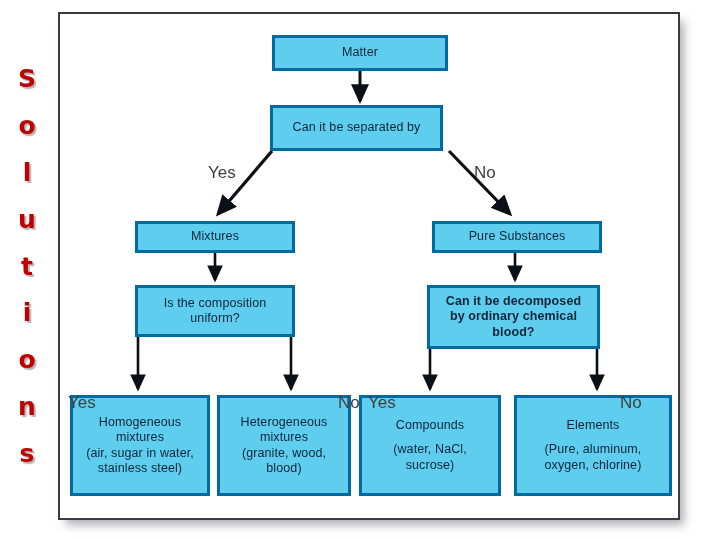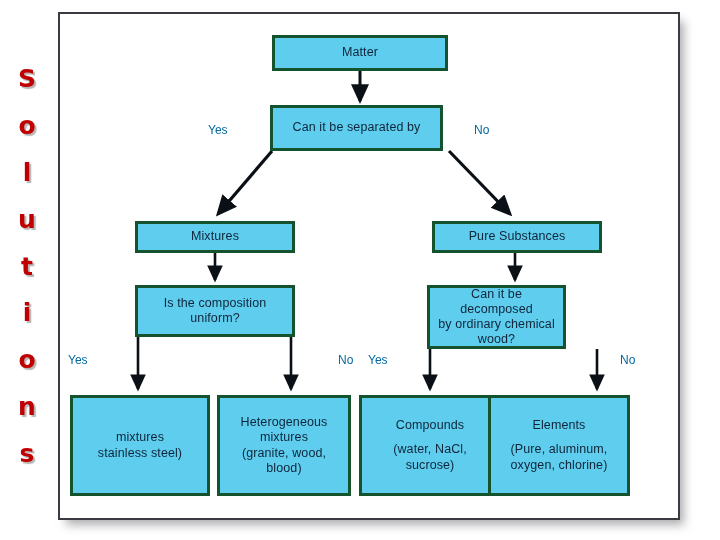--- a/index.html
+++ b/index.html
@@ -55,21 +55,21 @@
     background: #ffffff;
     border: 2px solid #3a3a42;
     box-sizing: border-box;
     box-shadow: 6px 7px 9px -2px rgba(110,110,115,0.55);
   }
 
   
   .node {
     position: absolute;
     background: #5ecdee;
-    border: 3px solid #14532d;
+    border: 3px solid #0369a1;
     box-sizing: border-box;
     display: flex;
     align-items: center;
     justify-content: center;
     text-align: center;
     color: #10253a;
     font-size: 12.5px;
     line-height: 1.22;
     letter-spacing: 0.1px;
     padding: 2px 3px;
@@ -77,37 +77,38 @@
   .node .node-text { display: block; width: 100%; }
   .node-lines { display: block; width: 100%; }
   .node-lines .ln { display: block; }
 
   
   #node-matter          { left: 212px; top: 21px;  width: 176px; height: 36px; }
   #node-separate-q      { left: 210px; top: 91px;  width: 173px; height: 46px; }
   #node-mixtures        { left: 75px;  top: 207px; width: 160px; height: 32px; }
   #node-pure            { left: 372px; top: 207px; width: 170px; height: 32px; }
   #node-uniform-q       { left: 75px;  top: 271px; width: 160px; height: 52px; }
-  #node-decomposed-q    { left: 367px; top: 271px; width: 139px; height: 64px; }
+  #node-decomposed-q    { left: 367px; top: 271px; width: 173px; height: 64px; font-weight: bold; }
 
   #node-homogeneous     { left: 10px;  top: 381px; width: 140px; height: 101px; }
   #node-heterogeneous   { left: 157px; top: 381px; width: 134px; height: 101px; }
   #node-compounds       { left: 299px; top: 381px; width: 142px; height: 101px; }
-  #node-elements        { left: 428px; top: 381px; width: 142px; height: 101px; }
+  #node-elements        { left: 454px; top: 381px; width: 158px; height: 101px; }
 
   .node.leaf { font-size: 12.5px; }
   .node.leaf .gap { display:block; height: 9px; }
 
   
   .edge-label {
     position: absolute;
-    color: #0369a1;
-    font-size: 12px;
+    color: #404040;
+    font-size: 17px;
     line-height: 1;
     white-space: nowrap;
+    margin-top: 40px;
   }
   #label-yes-top  { left: 148px; top: 110px; }
   #label-no-top   { left: 414px; top: 110px; }
   #label-yes-left { left: 8px;   top: 340px; }
   #label-no-left  { left: 278px; top: 340px; }
   #label-yes-right{ left: 308px; top: 340px; }
   #label-no-right { left: 560px; top: 340px; }
 
   
   #connectors {
@@ -183,27 +184,29 @@
     <div class="node" id="node-uniform-q">
       <span class="node-lines">
         <span class="ln">Is the composition</span>
         <span class="ln">uniform?</span>
       </span>
     </div>
     <div class="node" id="node-decomposed-q">
       <span class="node-lines">
         <span class="ln">Can it be decomposed</span>
         <span class="ln">by ordinary chemical</span>
-        <span class="ln">wood?</span>
+        <span class="ln">blood?</span>
       </span>
     </div>
 
     <div class="node leaf" id="node-homogeneous">
       <span class="node-lines">
+        <span class="ln">Homogeneous</span>
         <span class="ln">mixtures</span>
+        <span class="ln">(air, sugar in water,</span>
         <span class="ln">stainless steel)</span>
       </span>
     </div>
 
     <div class="node leaf" id="node-heterogeneous">
       <span class="node-lines">
         <span class="ln">Heterogeneous</span>
         <span class="ln">mixtures</span>
         <span class="ln">(granite, wood,</span>
         <span class="ln">blood)</span>

